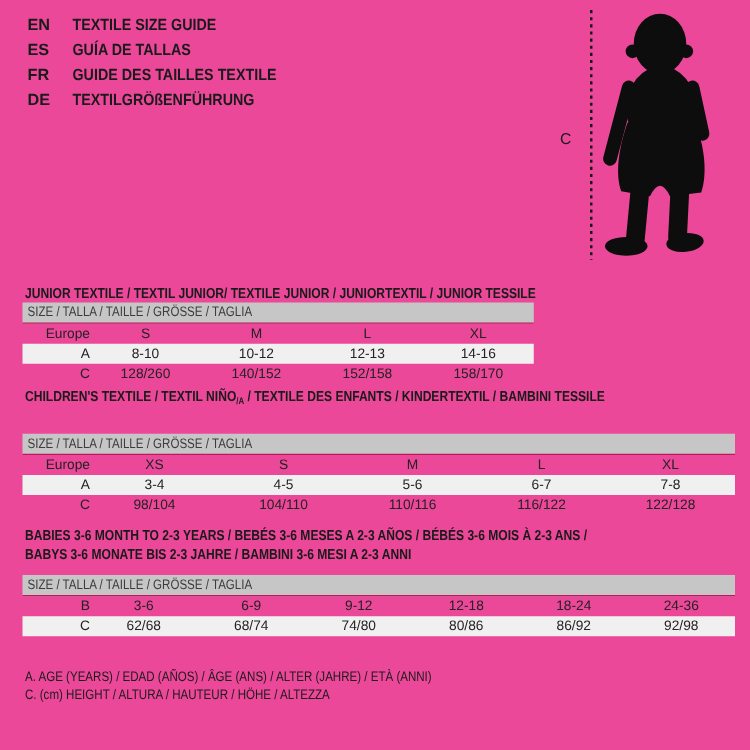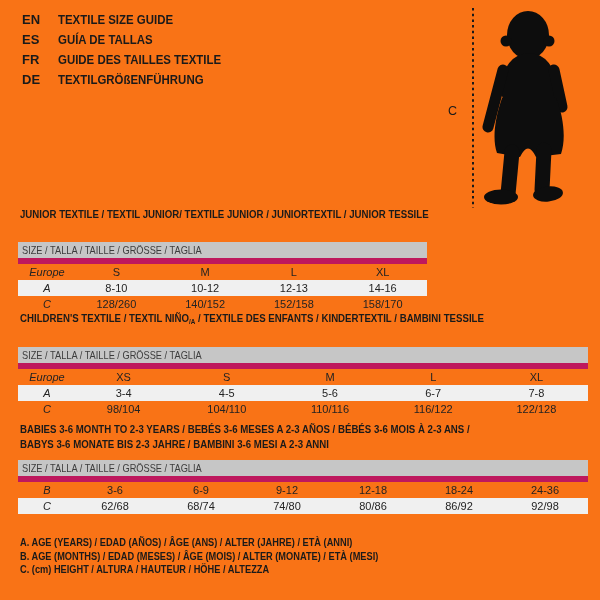--- a/index.html
+++ b/index.html
@@ -1,17 +1,17 @@
 <!DOCTYPE html>
 <html style="--text: #1a1a1a; --table-header-bg: #c6c6c6; --table-header-text: #3c3c3c; --row-alt-bg: #f0f0f0; --silhouette: #0d0d0d;"><head>
 <meta charset="utf-8">
 <style>
   html,body { margin:0; padding:0; background:#fff; }
   .canvas {
-    position:relative; width:600px; height:600px; background:#f97316;
+    position:relative; width:600px; height:600px; background:#ec4899;
     font-family:"Liberation Sans", sans-serif; color:var(--text,#1a1a1a);
     overflow:hidden;
   }
   .cx84 { display:inline-block; transform:scaleX(0.84); transform-origin:0 50%; white-space:nowrap; }
   .cx88 { display:inline-block; transform:scaleX(0.88); transform-origin:0 50%; white-space:nowrap; }
 
   
   .lang { position:absolute; left:22px; top:10px; }
   .lang-row { display:grid; grid-template-columns:36px auto; height:20px; line-height:20px;
               font-weight:bold; font-size:13px; }
@@ -26,31 +26,31 @@
   .ttl { position:absolute; left:20px; font-weight:bold; font-size:11.5px; white-space:nowrap; }
   .ttl .line { height:15px; line-height:15px; }
   .sub { font-size:7.5px; vertical-align:-2px; }
 
   
   .tbl { position:absolute; font-size:11px; }
   .t1 { left:18px; top:242px; width:409px; }
   .t2 { left:18px; top:347px; width:570px; }
   .t3 { left:18px; top:460px; width:570px; }
   .size-bar { height:16px; line-height:16px; background:var(--table-header-bg,#c6c6c6);
-              border-bottom:6px solid #be185d; padding-left:4px; color:var(--table-header-text,#3c3c3c); }
+              border-bottom:1px solid #be185d; padding-left:4px; color:var(--table-header-text,#3c3c3c); }
   .trow { display:grid; height:16px; line-height:16px; }
   .t1 .trow { grid-template-columns:54px repeat(4,1fr); }
   .t2 .trow { grid-template-columns:54px repeat(5,1fr); }
   .t3 .trow { grid-template-columns:54px repeat(6,1fr); }
   .trow.alt { background:var(--row-alt-bg,#f0f0f0); }
   .cell { text-align:center; color:#232323; }
-  .cell.lbl { text-align:center; padding-left:4px;font-style:italic; }
+  .cell.lbl { text-align:right; padding-left:4px; }
 
   
-  .legend { position:absolute; left:20px; top:537px; font-weight:bold; font-size:11px; }
+  .legend { position:absolute; left:20px; top:537px; font-weight:normal; font-size:11px; }
   .legend-line { height:11px; line-height:11px; margin-bottom:2.6px; white-space:nowrap; }
 </style>
 </head>
 <body>
 
 <div class="canvas">
 
   <div class="lang">
     <div class="lang-row">
       <span>EN</span>
@@ -91,21 +91,21 @@
 
         <line x1="30" y1="146" x2="26" y2="188" stroke="currentColor" stroke-width="15" stroke-linecap="round"></line>
         <line x1="62" y1="144" x2="60" y2="184" stroke="currentColor" stroke-width="15" stroke-linecap="round"></line>
 
         <ellipse cx="19" cy="191" rx="17" ry="7.5"></ellipse>
         <ellipse cx="66" cy="188" rx="15" ry="7.5" transform="rotate(-6 66 188)"></ellipse>
       </g>
     </svg>
   </div>
 
-  <div class="ttl" style="top:208px">
+  <div class="ttl" style="top:229px">
     <span class="cx84">JUNIOR TEXTILE / TEXTIL JUNIOR/ TEXTILE JUNIOR / JUNIORTEXTIL / JUNIOR TESSILE</span>
   </div>
   <div class="tbl t1">
     <div class="size-bar">
       <span class="cx84">SIZE / TALLA / TAILLE / GRÖSSE / TAGLIA</span>
     </div>
     <div class="trow">
       <div class="cell lbl">Europe</div>
       <div class="cell">S</div>
       <div class="cell">M</div>
@@ -184,17 +184,16 @@
       <div class="cell">68/74</div>
       <div class="cell">74/80</div>
       <div class="cell">80/86</div>
       <div class="cell">86/92</div>
       <div class="cell">92/98</div>
     </div>
   </div>
 
   <div class="legend">
     <div class="legend-line"><span class="cx84">A. AGE (YEARS) / EDAD (AÑOS) / ÂGE (ANS) / ALTER (JAHRE) / ETÀ (ANNI)</span></div>
-    <div class="legend-line"><span class="cx84">B. AGE (MONTHS) / EDAD (MESES) / ÂGE (MOIS) / ALTER (MONATE) / ETÀ (MESI)</span></div>
     <div class="legend-line"><span class="cx84">C. (cm) HEIGHT / ALTURA / HAUTEUR / HÖHE / ALTEZZA</span></div>
   </div>
 
 </div>
 
 </body></html>

